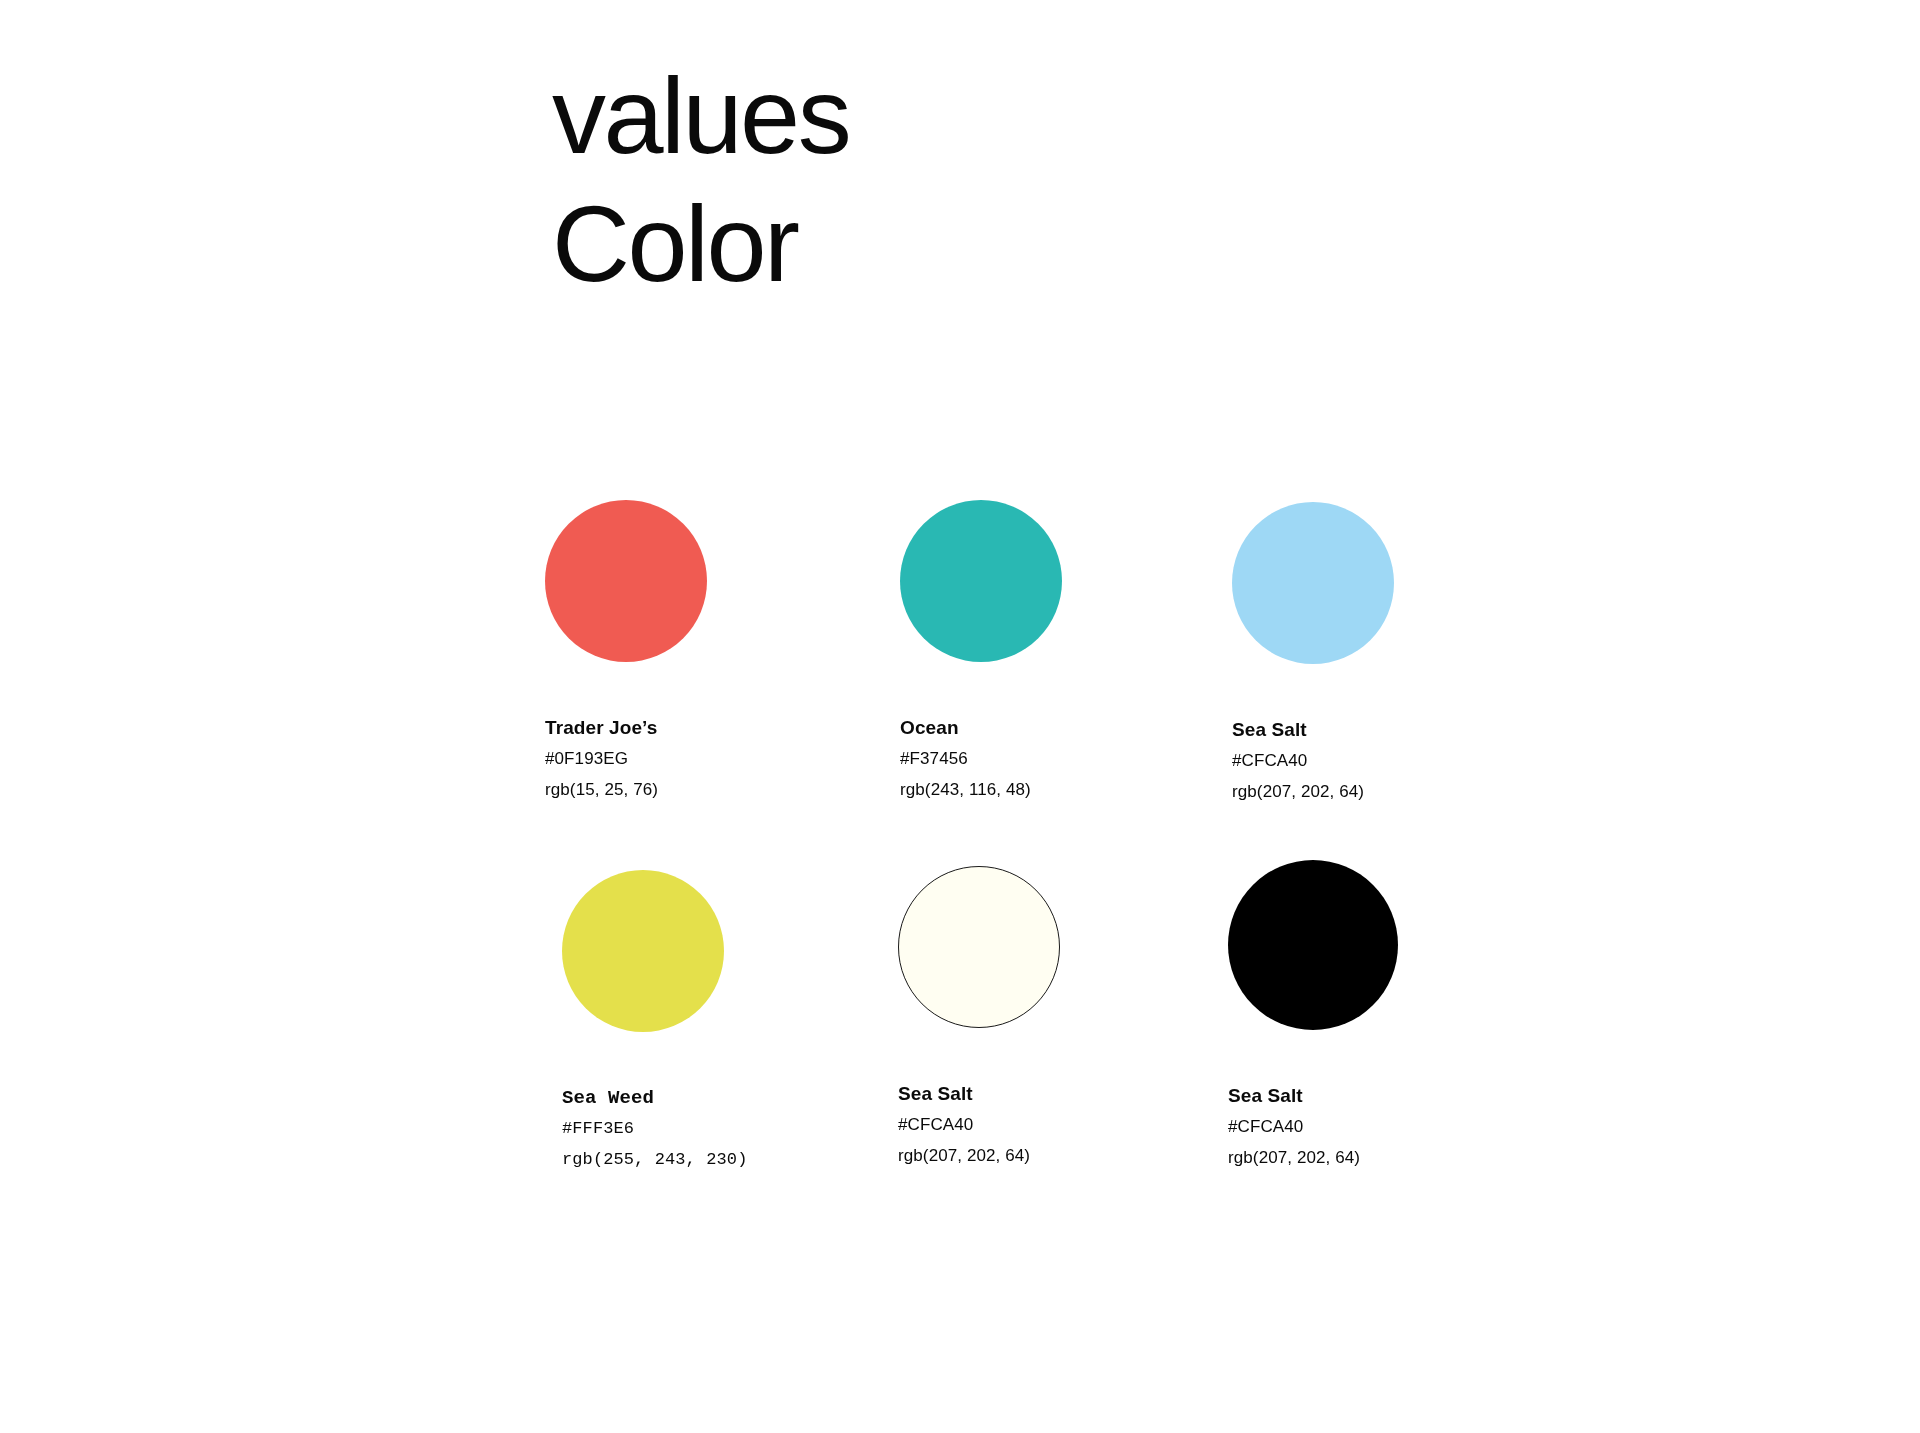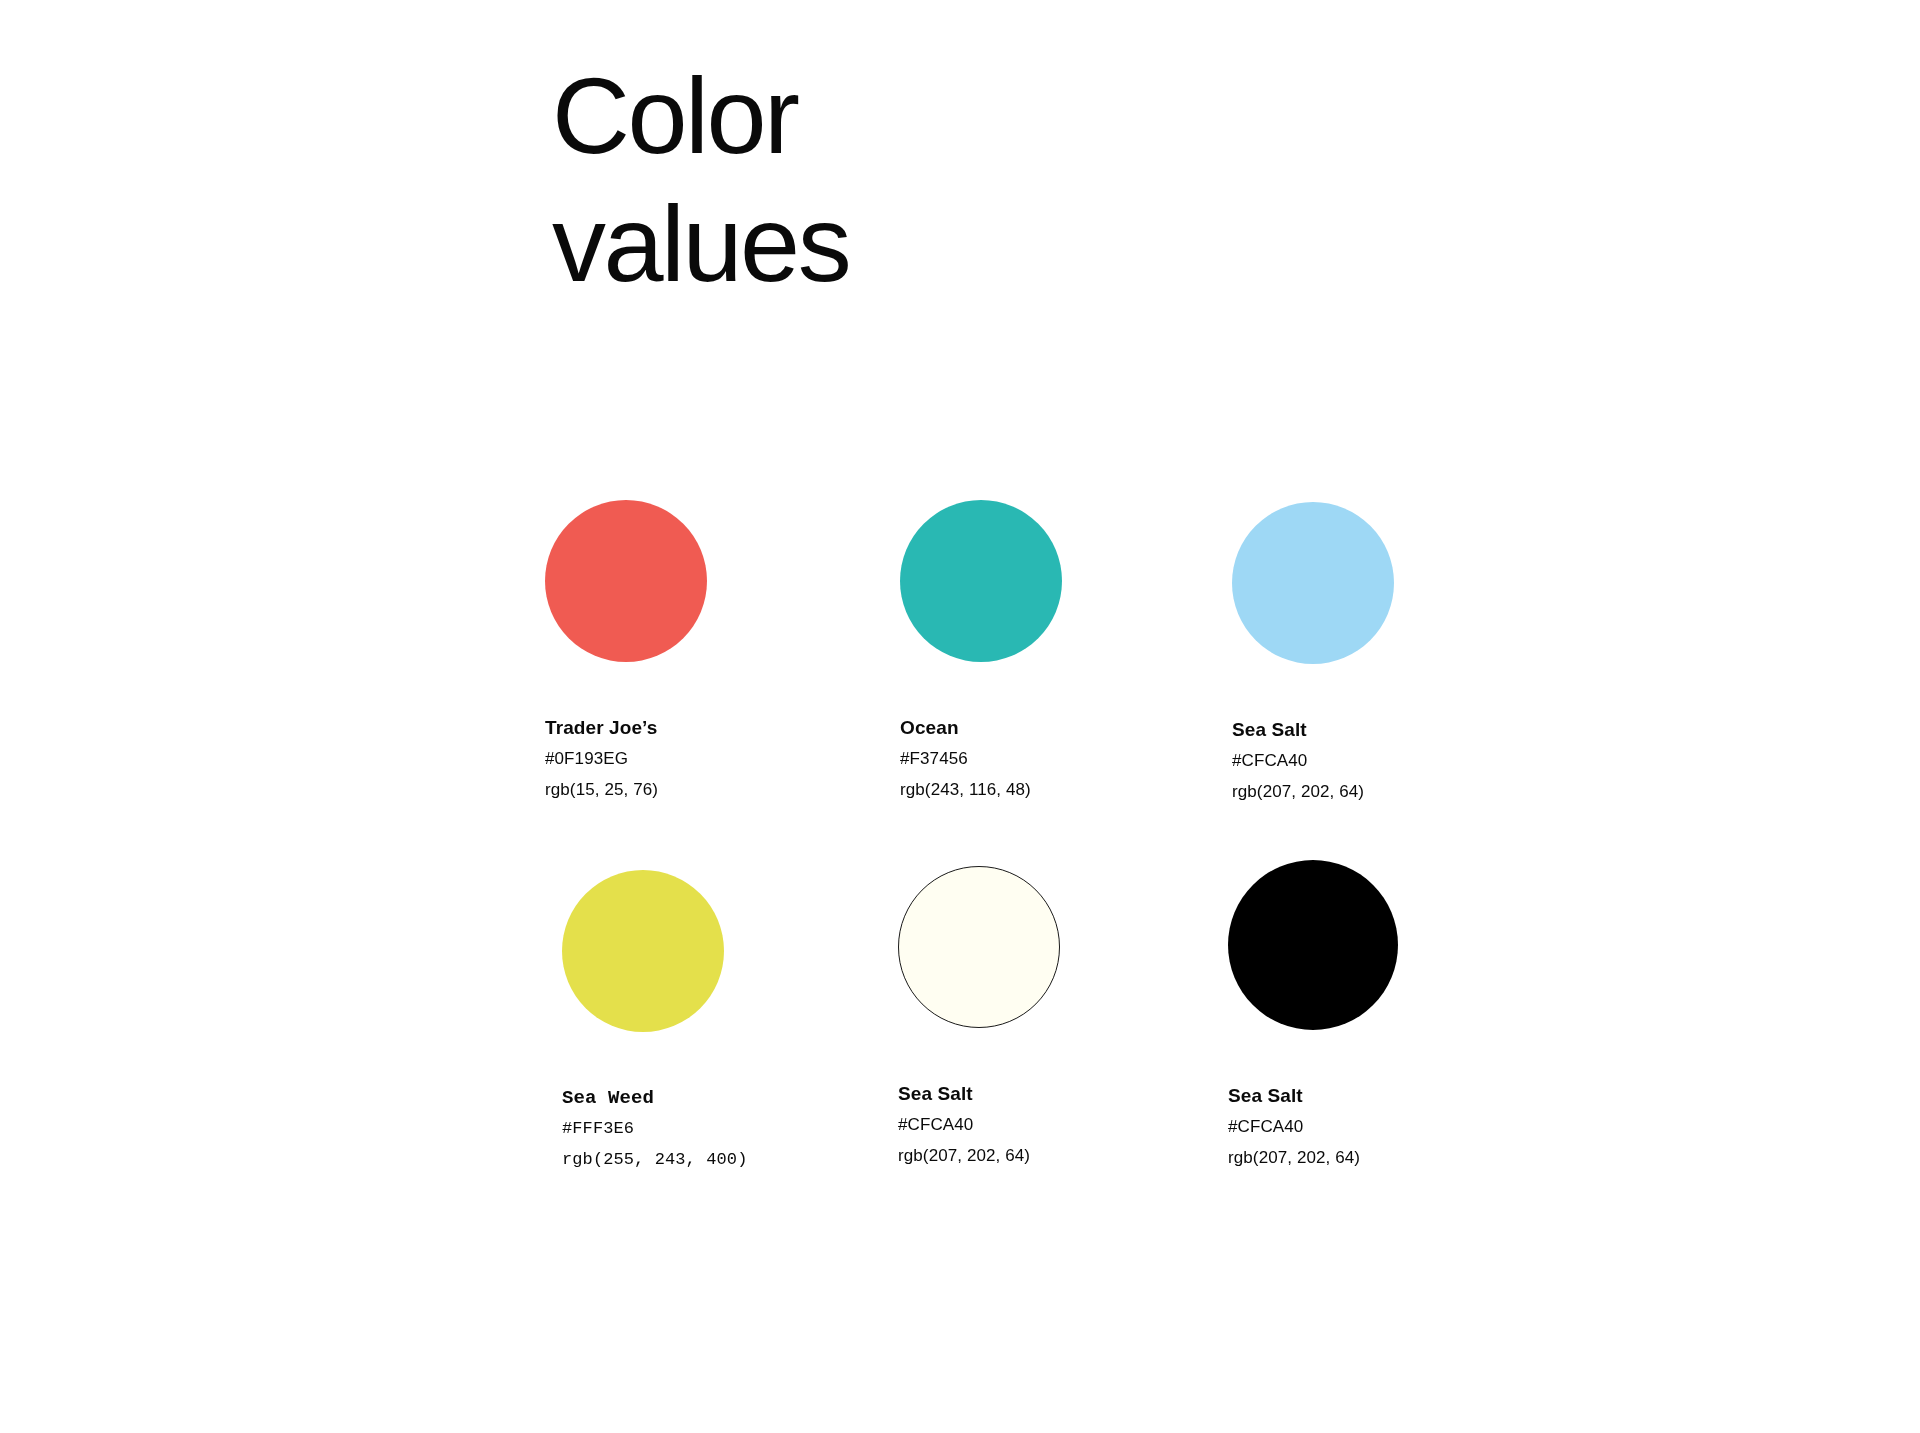--- a/index.html
+++ b/index.html
@@ -97,22 +97,22 @@
   .cell-3 .swatch-meta { padding-top: 51px; }
   .cell-4 .swatch-meta { padding-top: 51px; }
   .cell-5 .swatch-meta { padding-top: 51px; }
 </style>
 </head>
 <body style="background: rgb(255, 255, 255);">
 
 <div class="page">
 
   <div class="title-block">
+    <div class="title-line">values</div>
     <div class="title-line">Color</div>
-    <div class="title-line">values</div>
   </div>
 
   <div class="swatch-grid">
 
     <div class="swatch-cell cell-0">
       <div class="swatch-circle" style="width: 162px; height: 162px; background: rgb(240, 91, 82);"></div>
       <div class="swatch-meta">
         <div class="swatch-name">Trader Joe’s</div>
         <div class="swatch-hex">#0F193EG</div>
         <div class="swatch-rgb">rgb(15, 25, 76)</div>
@@ -135,21 +135,21 @@
         <div class="swatch-hex">#CFCA40</div>
         <div class="swatch-rgb">rgb(207, 202, 64)</div>
       </div>
     </div>
 
     <div class="swatch-cell cell-3">
       <div class="swatch-circle" style="width: 162px; height: 162px; background: rgb(228, 224, 75);"></div>
       <div class="swatch-meta">
         <div class="swatch-name">Sea Weed</div>
         <div class="swatch-hex">#FFF3E6</div>
-        <div class="swatch-rgb">rgb(255, 243, 400)</div>
+        <div class="swatch-rgb">rgb(255, 243, 230)</div>
       </div>
     </div>
 
     <div class="swatch-cell cell-4">
       <div class="swatch-circle" style="width: 162px; height: 162px; background: rgb(255, 254, 242); border: 1.5px solid rgb(26, 26, 26);"></div>
       <div class="swatch-meta">
         <div class="swatch-name">Sea Salt</div>
         <div class="swatch-hex">#CFCA40</div>
         <div class="swatch-rgb">rgb(207, 202, 64)</div>
       </div>

